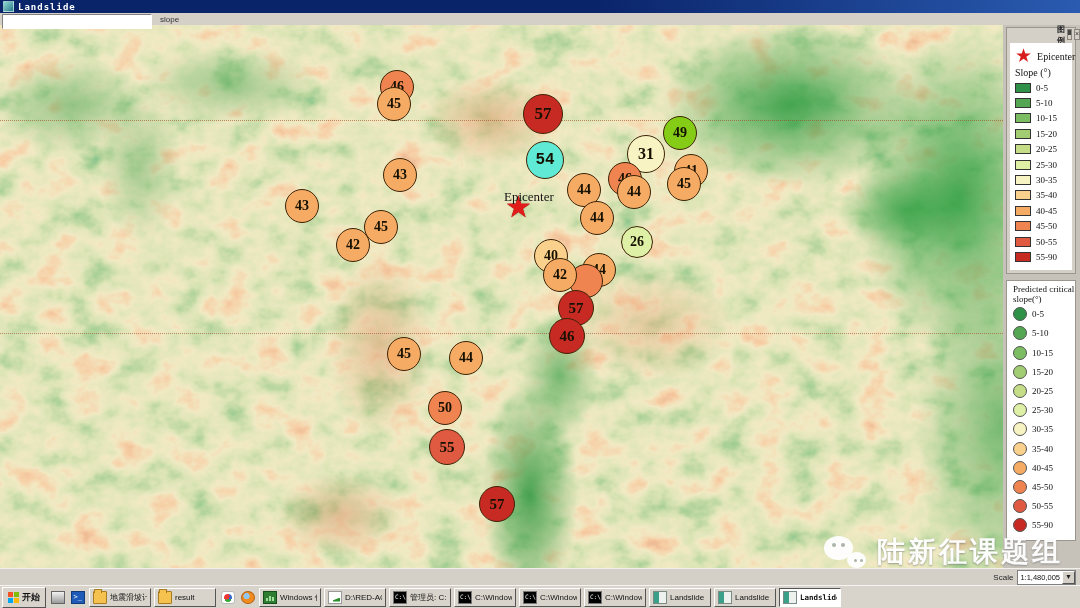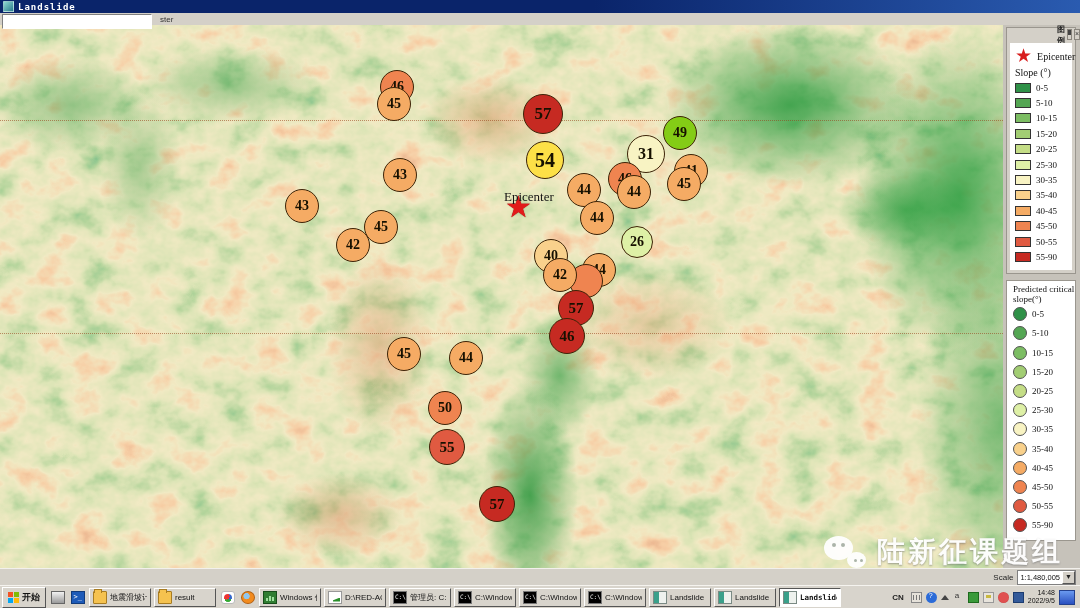--- a/index.html
+++ b/index.html
@@ -144,21 +144,21 @@
 
 <div class="screen">
 
   <div class="titlebar">
     <div class="appicon"></div>
     <div class="win-title">Landslide</div>
   </div>
 
   <div class="toolbar">
     <div class="tool-input"></div>
-    <div class="tool-text">ster</div>
+    <div class="tool-text">slope</div>
   </div>
 
   <div class="map">
     <svg class="noise" width="1003" height="543">
       <defs>
         <filter id="terr" x="0" y="0" width="100%" height="100%">
           <feTurbulence type="fractalNoise" baseFrequency="0.028 0.034" numOctaves="4" seed="11"></feTurbulence>
           <feColorMatrix type="matrix" values="1 0 0 0 0  1 0 0 0 0  1 0 0 0 0  0 0 0 0 1"></feColorMatrix>
           <feComponentTransfer>
             <feFuncR type="table" tableValues="0.18 0.45 0.72 0.88 0.93 0.80"></feFuncR>
@@ -172,21 +172,21 @@
     <div class="patches"></div>
     <div class="epi-star" style="left: 505px; top: 167px;">★</div>
     <div class="epi-label">Epicenter</div>
   <div class="grat" style="top: 95px;"></div>
       <div class="grat" style="top: 308px;"></div>
       <div class="marker" style="left: 380px; top: 45px; height: 34px; width: 34px; background: rgb(239, 132, 80); font-size: 14px;">46</div>
       <div class="marker" style="left: 377px; top: 62px; height: 34px; width: 34px; background: rgb(245, 171, 100); font-size: 14px;">45</div>
       <div class="marker" style="left: 523px; top: 69px; height: 40px; width: 40px; background: rgb(198, 42, 34); font-size: 17px;">57</div>
       <div class="marker" style="left: 663px; top: 91px; height: 34px; width: 34px; background: #84cc16; font-size: 14px;">49</div>
       <div class="marker" style="left: 627px; top: 110px; height: 38px; width: 38px; background: rgb(248, 243, 195); font-size: 16px;">31</div>
-      <div class="marker" style="left: 526px; top: 116px; height: 38px; width: 38px; background: #fde047; font-size: 20px;">54</div>
+      <div class="marker" style="left: 526px; top: 116px; height: 38px; width: 38px; background: #5eead4; font-size: 16px; font-family: Liberation Mono, monospace;">54</div>
       <div class="marker" style="left: 383px; top: 133px; height: 34px; width: 34px; background: rgb(245, 171, 100); font-size: 14px;">43</div>
       <div class="marker" style="left: 674px; top: 129px; height: 34px; width: 34px; background: rgb(245, 171, 100); font-size: 14px;">41</div>
       <div class="marker" style="left: 608px; top: 137px; height: 34px; width: 34px; background: rgb(239, 132, 80); font-size: 14px;">46</div>
       <div class="marker" style="left: 667px; top: 142px; height: 34px; width: 34px; background: rgb(245, 171, 100); font-size: 14px;">45</div>
       <div class="marker" style="left: 567px; top: 148px; height: 34px; width: 34px; background: rgb(245, 171, 100); font-size: 14px;">44</div>
       <div class="marker" style="left: 617px; top: 150px; height: 34px; width: 34px; background: rgb(245, 171, 100); font-size: 14px;">44</div>
       <div class="marker" style="left: 285px; top: 164px; height: 34px; width: 34px; background: rgb(245, 171, 100); font-size: 14px;">43</div>
       <div class="marker" style="left: 580px; top: 176px; height: 34px; width: 34px; background: rgb(245, 171, 100); font-size: 14px;">44</div>
       <div class="marker" style="left: 364px; top: 185px; height: 34px; width: 34px; background: rgb(245, 171, 100); font-size: 14px;">45</div>
       <div class="marker" style="left: 336px; top: 203px; height: 34px; width: 34px; background: rgb(245, 171, 100); font-size: 14px;">42</div>
@@ -402,33 +402,15 @@
         </div>
         <div class="tb-task">
           <div class="tb-ic ic-landslide"></div>
           <div class="tb-lab">Landslide</div>
         </div>
         <div class="tb-task active">
           <div class="tb-ic ic-landslide"></div>
           <div class="tb-lab">Landslide</div>
         </div>
       </div>
-    <div class="tray">
-      <span class="lang">CN</span>
-      <span style="display:flex;align-items:center;gap:4px;">
-          <div class="tric tric-keyboard"></div>
-          <div class="tric tric-help"></div>
-          <div class="tric tric-caret"></div>
-          <div class="tric tric-pin-a"></div>
-          <div class="tric tric-green-doc"></div>
-          <div class="tric tric-flag"></div>
-          <div class="tric tric-red-status"></div>
-          <div class="tric tric-network"></div>
-        </span>
-      <div class="clock">
-        <div>14:48</div>
-        <div>2022/9/5</div>
-      </div>
-      <div class="desk-ic"></div>
-    </div>
   </div>
 
 </div>
 
 </body></html>

